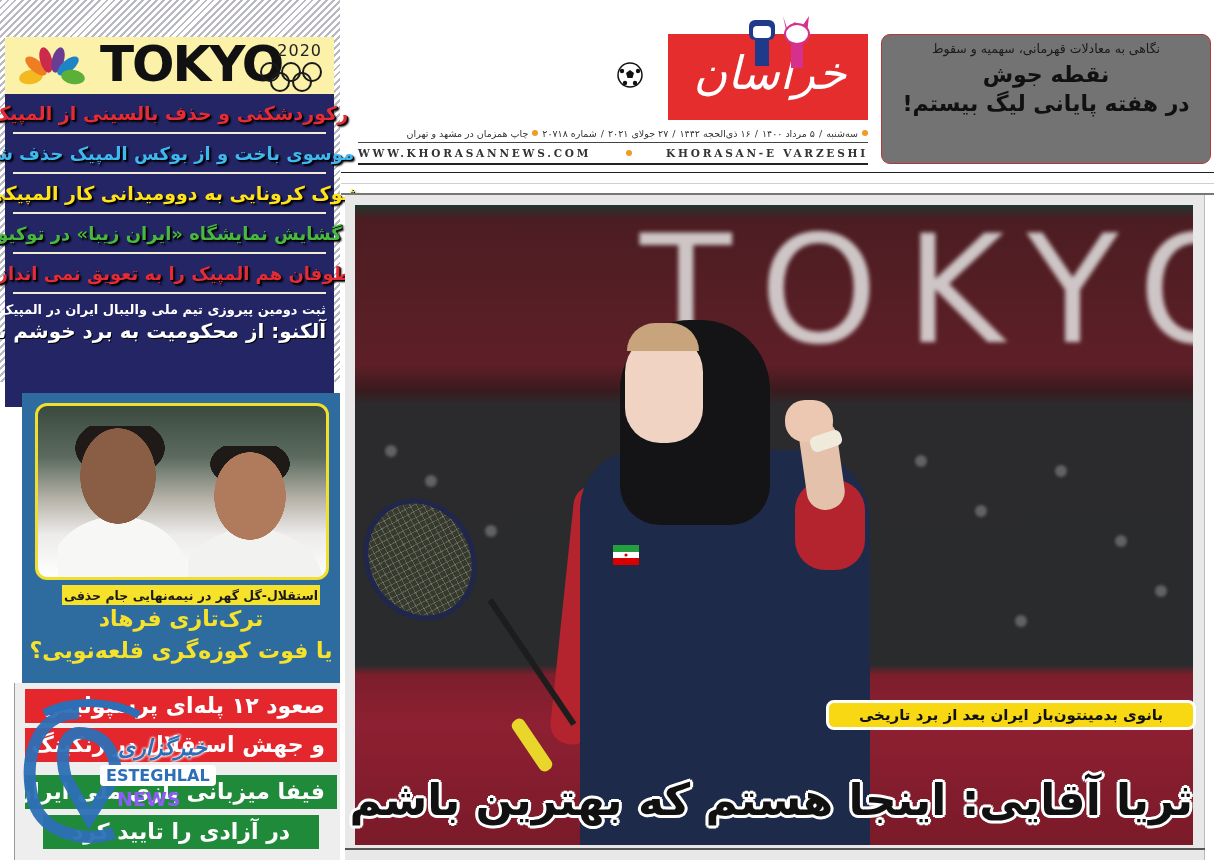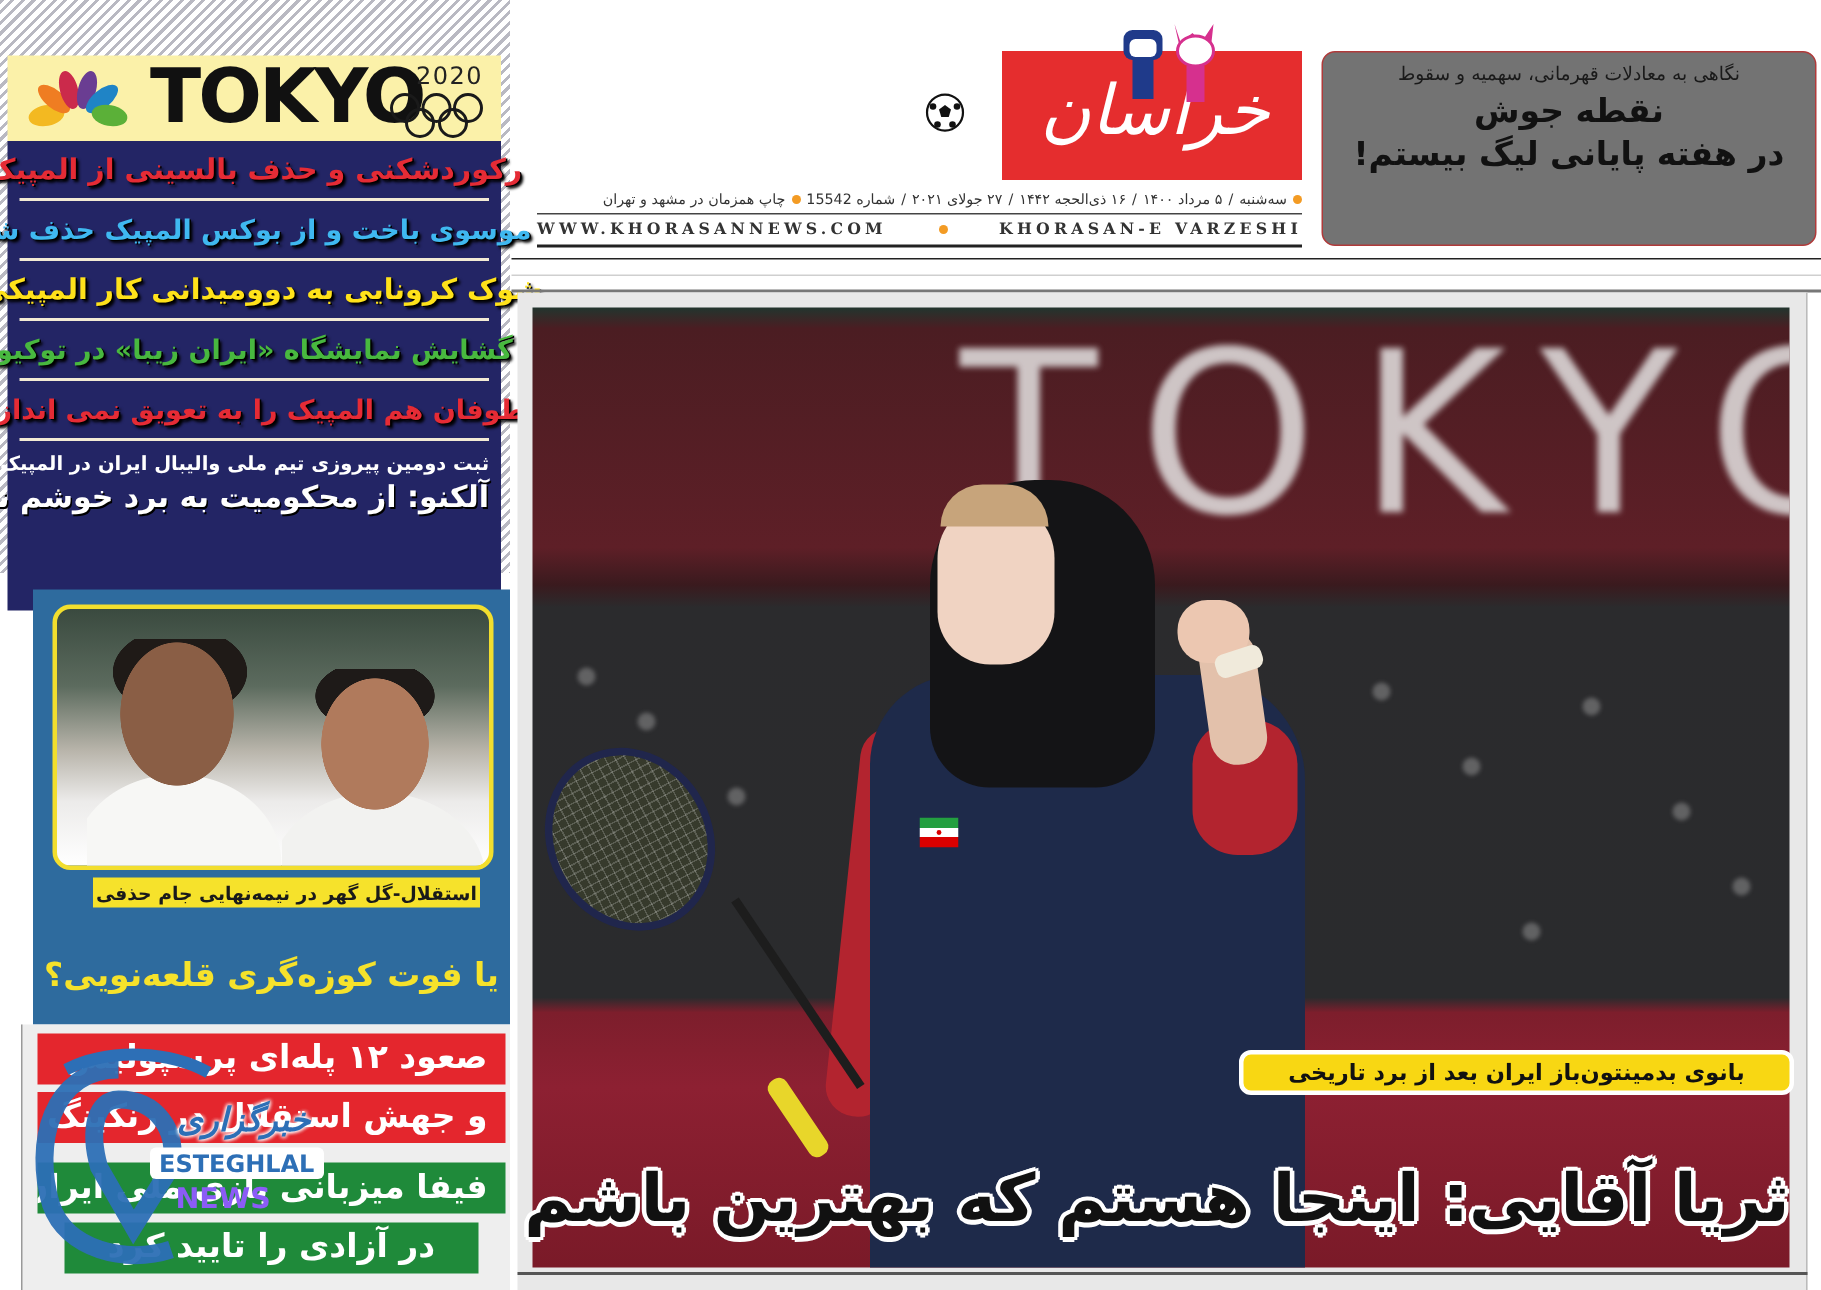--- a/index.html
+++ b/index.html
@@ -252,20 +252,21 @@
     <div class="volley-title">آلکنو: از محکومیت به برد خوشم نمی آید!</div>
   </div>
 </div>
 
 <div class="left-mid-wrap">
   <div class="photo-frame">
     <div class="person-a"></div>
     <div class="person-b"></div>
   </div>
   <div class="kicker-yellow">استقلال-گل گهر در نیمه‌نهایی جام حذفی</div>
+  <div class="yellow-title l1">ترک‌تازی فرهاد</div>
   <div class="yellow-title l2">یا فوت کوزه‌گری قلعه‌نویی؟</div>
 </div>
 
 <div class="left-bottom">
   <div class="bar-red" style="top:6px;">صعود ۱۲ پله‌ای پرسپولیس</div>
   <div class="bar-red" style="top:45px;">و جهش استقلال در رنکینگ</div>
   <div class="bar-green" style="top:92px; left:10px; width:312px;">فیفا میزبانی بازی ملی ایران</div>
   <div class="bar-green" style="top:132px; left:28px; width:276px; text-align:center; padding-right:0;">در آزادی را تایید کرد</div>
 </div>
 
@@ -305,21 +306,21 @@
   <div class="dateline">
     <span class="dot-orange"></span>
     <span>سه‌شنبه</span>
     <span>/</span>
     <span>۵ مرداد ۱۴۰۰</span>
     <span>/</span>
     <span>۱۶ ذی‌الحجه ۱۴۴۲</span>
     <span>/</span>
     <span>۲۷ جولای ۲۰۲۱</span>
     <span>/</span>
-    <span>شماره 15542</span>
+    <span>شماره ۲۰۷۱۸</span>
     <span class="dot-orange"></span>
     <span>چاپ همزمان در مشهد و تهران</span>
   </div>
   <div class="rule-thin"></div>
   <div class="urlline">
     <span>WWW.KHORASANNEWS.COM</span>
     <span class="dot-orange"></span>
     <span>KHORASAN-E VARZESHI</span>
   </div>
   <div class="rule-thick"></div>

